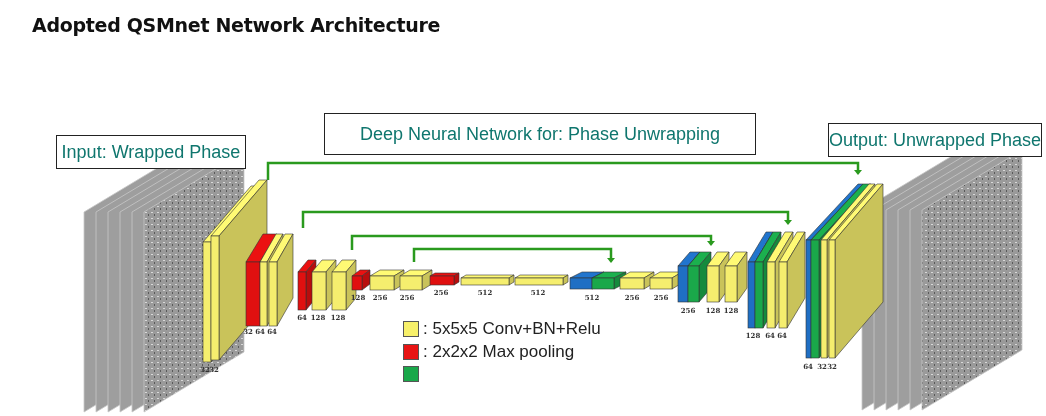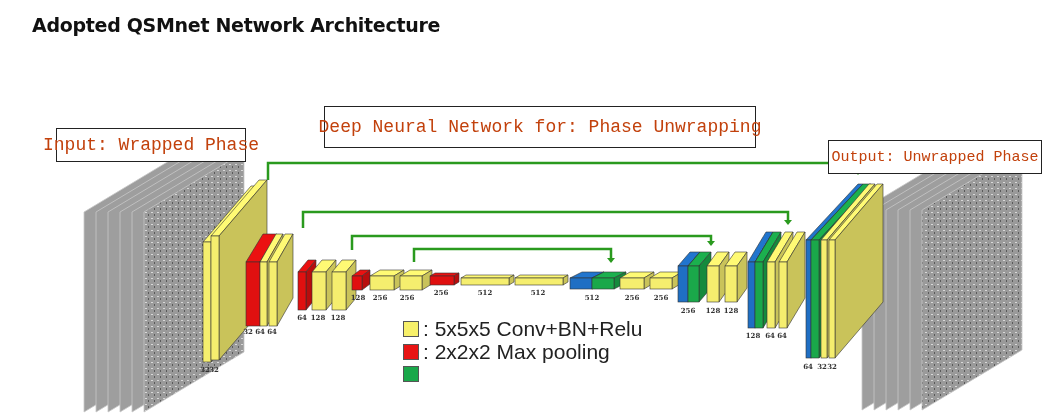--- a/index.html
+++ b/index.html
@@ -1,24 +1,24 @@
 <!DOCTYPE html>
 <html><head>
 <meta charset="utf-8">
 <style>
   html,body{margin:0;padding:0;background:#ffffff;}
   body{width:1046px;height:416px;position:relative;overflow:hidden;font-family:"DejaVu Sans",sans-serif;}
   .page-title{position:absolute;left:16px;top:14px;font-size:19px;font-weight:bold;color:#111;letter-spacing:-0.3px;margin-left:16px;}
-  .box{position:absolute;border:1.5px solid #222;background:#fff;color:#c2410c;font-family:Liberation Mono, monospace;display:flex;align-items:center;justify-content:center;white-space:nowrap;}
+  .box{position:absolute;border:1.5px solid #222;background:#fff;color:#0f766e;font-family:Liberation Sans, sans-serif;display:flex;align-items:center;justify-content:center;white-space:nowrap;margin-top:7px;}
   #input-box{left:56px;top:128px;width:188px;height:32px;font-size:18px;}
   #center-box{left:324px;top:106px;width:430px;height:40px;font-size:18px;}
-  #output-box{left:828px;top:140px;width:212px;height:32px;font-size:15px;}
+  #output-box{left:828px;top:116px;width:212px;height:32px;font-size:18px;}
   svg{position:absolute;left:0;top:0;}
   .lbl{font-family:"DejaVu Serif",serif;font-size:7px;fill:#333;font-weight:bold;}
-  .legend{position:absolute;left:403px;top:318px;font-family:"Liberation Sans",sans-serif;font-size:21px;color:#222;}
+  .legend{position:absolute;left:403px;top:318px;font-family:"Liberation Sans",sans-serif;font-size:17px;color:#222;}
   .legend-row{display:flex;align-items:center;height:22.5px;}
   .swatch{width:14px;height:14px;border:1px solid #555;margin-right:4px;}
 </style>
 </head>
 <body>
 
 <div class="page-title">Adopted QSMnet Network Architecture</div>
 
 <svg id="diagram" width="1046" height="416">
   <defs>

